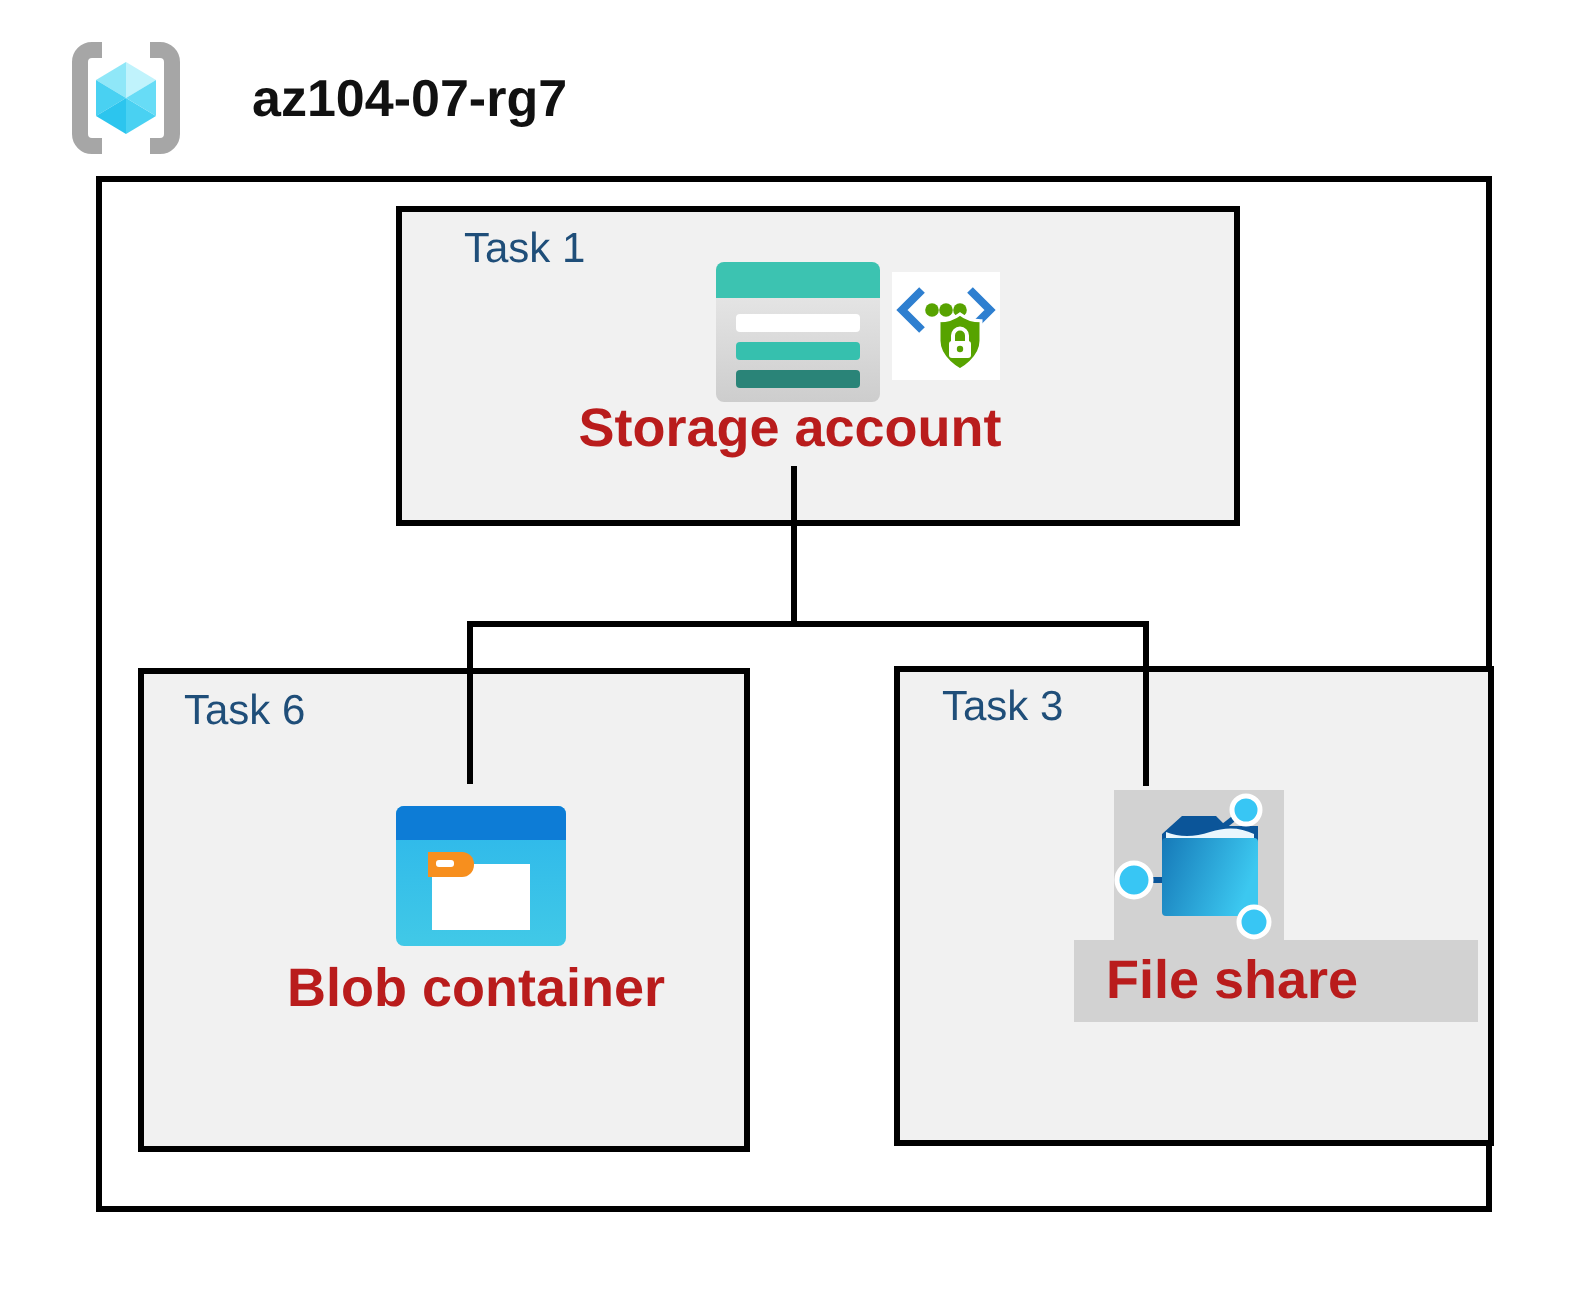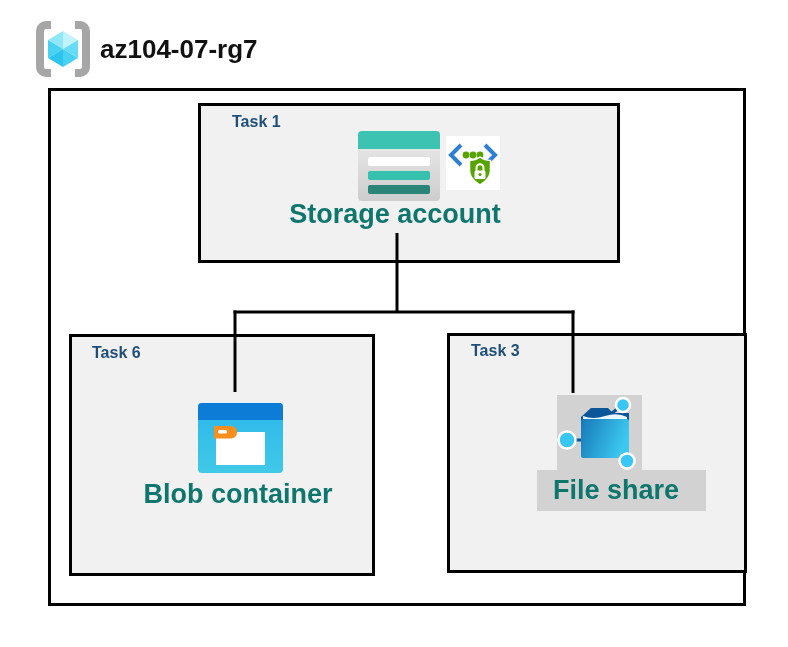--- a/index.html
+++ b/index.html
@@ -1,54 +1,54 @@
 <!DOCTYPE html>
 <html><head>
 <meta charset="utf-8">
 <style>
   html,body{margin:0;padding:0;}
   body{
     width:788px;height:647px;position:relative;background:#ffffff;
     font-family:"Liberation Sans", sans-serif;overflow:hidden;
   }
   
-  .header{position:absolute;left:30px;top:18px;display:flex;align-items:center;gap:4px;}
+  .header{position:absolute;left:30px;top:18px;display:flex;align-items:center;gap:30px;}
   .rg-title{font-size:26px;font-weight:700;color:#111;letter-spacing:0px;}
   
   .outer-box{
     position:absolute;left:48px;top:88px;width:698px;height:518px;
     border:3px solid #000;background:#fff;box-sizing:border-box;
   }
   
   .task-box{
     position:absolute;background:#f1f1f1;border:3px solid #000;box-sizing:border-box;
   }
   .task1{left:198px;top:103px;width:422px;height:160px;}
   .task2{left:69px;top:334px;width:306px;height:242px;}
   .task3{left:423px;top:333px;width:300px;height:240px;margin-left:24px;}
   .task-label{
-    position:absolute;font-size:16px;font-weight:700;color:#1f4e79;
+    position:absolute;font-size:21px;font-weight:400;color:#1f4e79;
   }
   .task1 .task-label{left:31px;top:7px;}
   .task2 .task-label{left:20px;top:7px;}
   .task3 .task-label{left:21px;top:6px;}
   .item-label{
-    position:absolute;font-size:27px;font-weight:700;color:#0f766e;white-space:nowrap;
+    position:absolute;font-size:27px;font-weight:700;color:#b91c1c;white-space:nowrap;
   }
   
   .storage-icon{position:absolute;left:157px;top:25px;}
   .secure-icon{position:absolute;left:245px;top:30px;}
   .task1 .item-label{left:194px;top:93px;transform:translateX(-50%);}
   
   .blob-icon{position:absolute;left:126px;top:66px;}
   .task2 .item-label{left:166px;top:142px;transform:translateX(-50%);}
   
   .fileshare-icon{position:absolute;left:107px;top:59px;}
   .fileshare-label-bg{
-    position:absolute;left:87px;top:134px;width:169px;height:41px;background:#d2d2d2;
+    position:absolute;left:87px;top:134px;width:202px;height:41px;background:#d2d2d2;
     display:flex;align-items:center;
   }
   .task3 .item-label{position:static;padding-left:16px;}
   
   .connectors{position:absolute;left:0;top:0;pointer-events:none;}
 </style>
 </head>
 <body>
 
 <div class="header">

